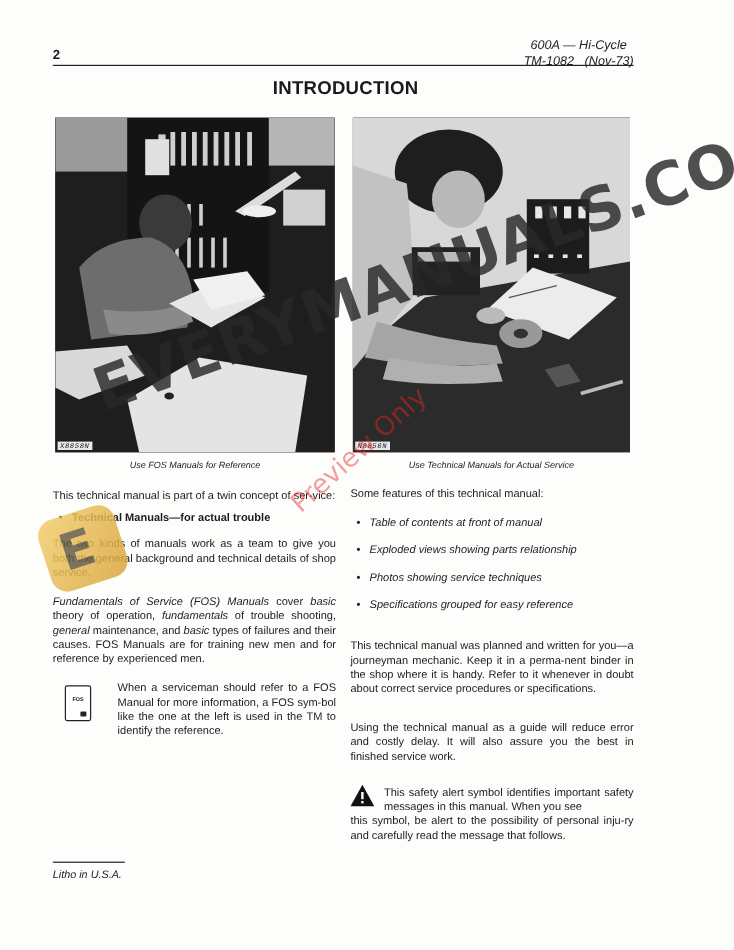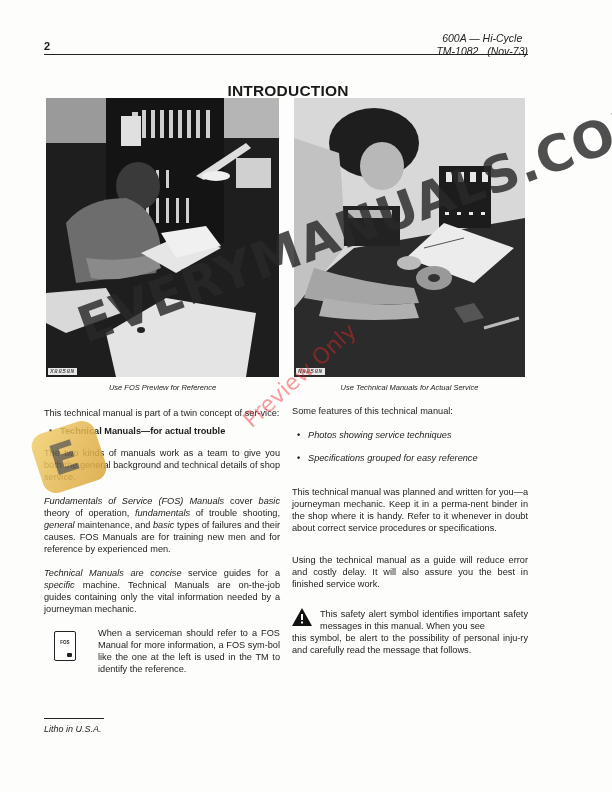--- a/index.html
+++ b/index.html
@@ -3,21 +3,21 @@
   <meta charset="utf-8">
   <style>
     html, body { margin: 0; padding: 0; }
     body {
       width: 612px; height: 792px; background: #fdfdfc; position: relative; overflow: hidden;
       font-family: "Liberation Sans", sans-serif; color: #1a1a1a;
     }
     .page-number { position: absolute; left: 44px; top: 40px; font-size: 11px; font-weight: bold; }
     .header-right { position: absolute; right: 84px; top: 32px; text-align: center; font-size: 10.5px; font-style: italic; line-height: 13px; color: #222; }
     .header-rule { position: absolute; left: 44px; width: 484px; top: 54px; height: 0; border-top: 1.2px solid #222; }
-    .title { position: absolute; left: 0; width: 576px; top: 82px; text-align: center; font-size: 15.5px; font-weight: bold; letter-spacing: 0.2px; }
+    .title { position: absolute; left: 0; width: 576px; top: 65px; text-align: center; font-size: 15.5px; font-weight: bold; letter-spacing: 0.2px; }
 
     .photo { position: absolute; top: 98px; width: 233px; height: 279px; background: #2a2a2a; overflow: hidden; }
     .photo svg { display: block; }
     .photo-left { left: 46px; }
     .photo-right { left: 294px; width: 231px; }
     .photo-code { position: absolute; left: 2px; bottom: 2px; background: #e8e8e8; color: #222; font-size: 6px; font-family: "Liberation Mono", monospace; padding: 0 2px; letter-spacing: 0.5px; font-style: italic; }
 
     .caption { position: absolute; top: 383px; font-size: 7.5px; font-style: italic; color: #222; text-align: center; }
     .caption-left { left: 46px; width: 233px; }
     .caption-right { left: 294px; width: 231px; }
@@ -139,43 +139,44 @@
 
     <ellipse cx="140" cy="180" rx="18" ry="12" fill="#999"></ellipse>
     <ellipse cx="140" cy="180" rx="6" ry="4" fill="#333"></ellipse>
     <ellipse cx="115" cy="165" rx="12" ry="7" fill="#bbb"></ellipse>
     <polygon points="160,210 180,205 190,220 170,225" fill="#555"></polygon>
     <line x1="190" y1="230" x2="225" y2="220" stroke="#bbb" stroke-width="3"></line>
   </svg>
   <span class="photo-code">N8858N</span>
 </div>
 
-<div class="caption caption-left">Use FOS Preview for Reference</div>
+<div class="caption caption-left">Use FOS Manuals for Reference</div>
 <div class="caption caption-right">Use Technical Manuals for Actual Service</div>
 
 <div class="col col-left">
   <p style="margin-bottom:6px">This technical manual is part of a twin concept of ser-vice:</p>
   <ul class="bold-list">
     <li>Technical Manuals—for actual trouble</li>
   </ul>
   <p>The two kinds of manuals work as a team to give you both the general background and technical details of shop service.</p>
   <p><span class="i">Fundamentals of Service (FOS) Manuals</span><span> cover </span><span class="i">basic</span><span> theory of operation, </span><span class="i">fundamentals</span><span> of trouble shooting, </span><span class="i">general</span><span> maintenance, and </span><span class="i">basic</span><span> types of failures and their causes. FOS Manuals are for training new men and for reference by experienced men.</span></p>
-  <p><span class="i">Technical Manuals are concise</span><span> service guides for a </span><span class="i">specific</span><span> machine. Technical Manuals are on-the-job guides containing only the vital information needed by a journeyman mechanic.</span></p>
   <div class="fos-row">
     <div class="fos-symbol">
       <span class="fos-text">FOS</span>
       <span class="fos-dot"></span>
     </div>
     <div class="fos-desc">When a serviceman should refer to a FOS Manual for more information, a FOS sym-bol like the one at the left is used in the TM to identify the reference.</div>
   </div>
 </div>
 
 <div class="col col-right">
   <p style="margin-bottom:12px">Some features of this technical manual:</p>
   <ul class="ital-list">
+    <li>Table of contents at front of manual</li>
+    <li>Exploded views showing parts relationship</li>
     <li>Photos showing service techniques</li>
     <li>Specifications grouped for easy reference</li>
   </ul>
   <p style="margin-bottom:20px">This technical manual was planned and written for you—a journeyman mechanic. Keep it in a perma-nent binder in the shop where it is handy. Refer to it whenever in doubt about correct service procedures or specifications.</p>
   <p style="margin-bottom:18px">Using the technical manual as a guide will reduce error and costly delay. It will also assure you the best in finished service work.</p>
   <div class="safety-block">
     <svg class="alert-icon" viewBox="0 0 20 18">
       <polygon points="10,0 20,18 0,18" fill="#111"></polygon>
       <rect x="9" y="6" width="2" height="6" fill="#fff"></rect>
       <rect x="9" y="13.5" width="2" height="2" fill="#fff"></rect>

